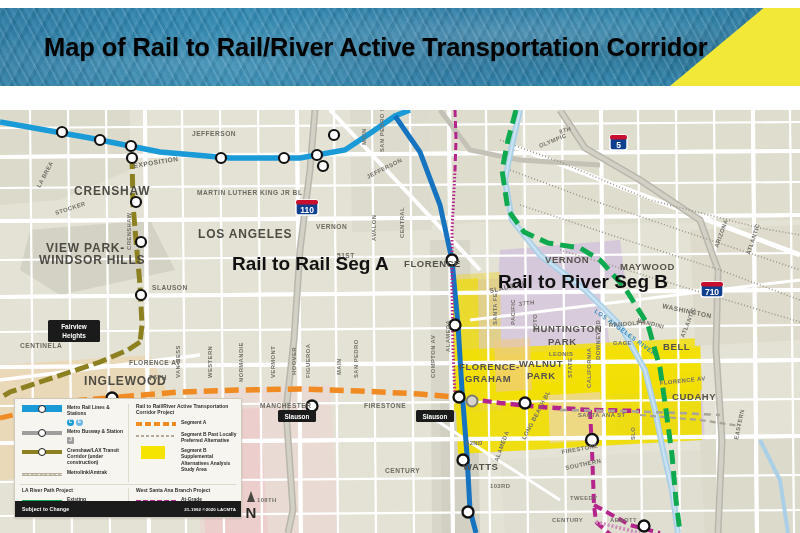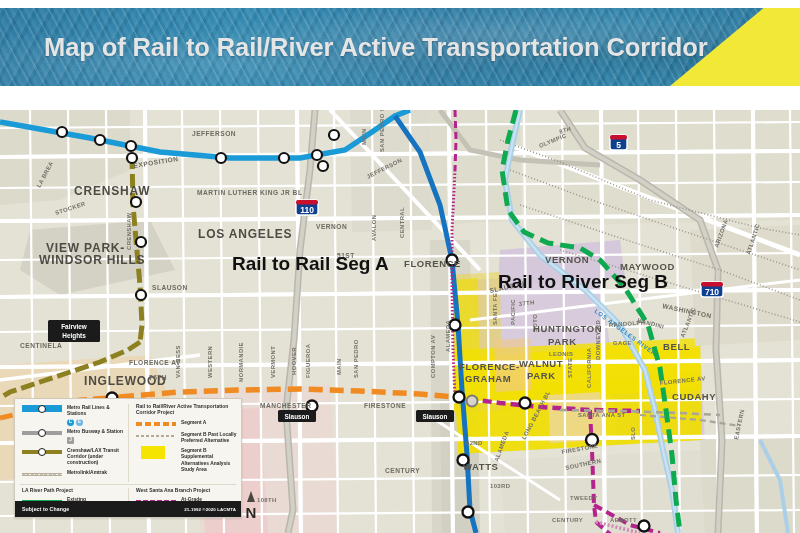--- a/index.html
+++ b/index.html
@@ -29,21 +29,21 @@
       linear-gradient(100deg, #2c7ba4 0%, #3189b2 30%, #2b7ba5 55%, #2e83ab 78%, #2a789f 100%);
   }
   #header .yellow-wedge {
     position: absolute; right: 0; top: 0; width: 130px; height: 78px;
     background: #f2e838;
     clip-path: polygon(100% 0, 100% 100%, 0 100%, 72% 0);
   }
   #header .title {
     position: absolute; left: 44px; top: 0; height: 78px;
     display: flex; align-items: center;
-    color: #e5e5e5; font-size: 25.5px; font-weight: bold;
+    color: #000000; font-size: 25.5px; font-weight: bold;
     letter-spacing: -0.1px;
     text-shadow: 0 1px 2px rgba(0,0,0,0.22);
     white-space: nowrap;
   }
 
   
   #map {
     position: absolute; left: 0; top: 110px; width: 800px; height: 423px;
     overflow: hidden; background: #e4e2d4;
   }

